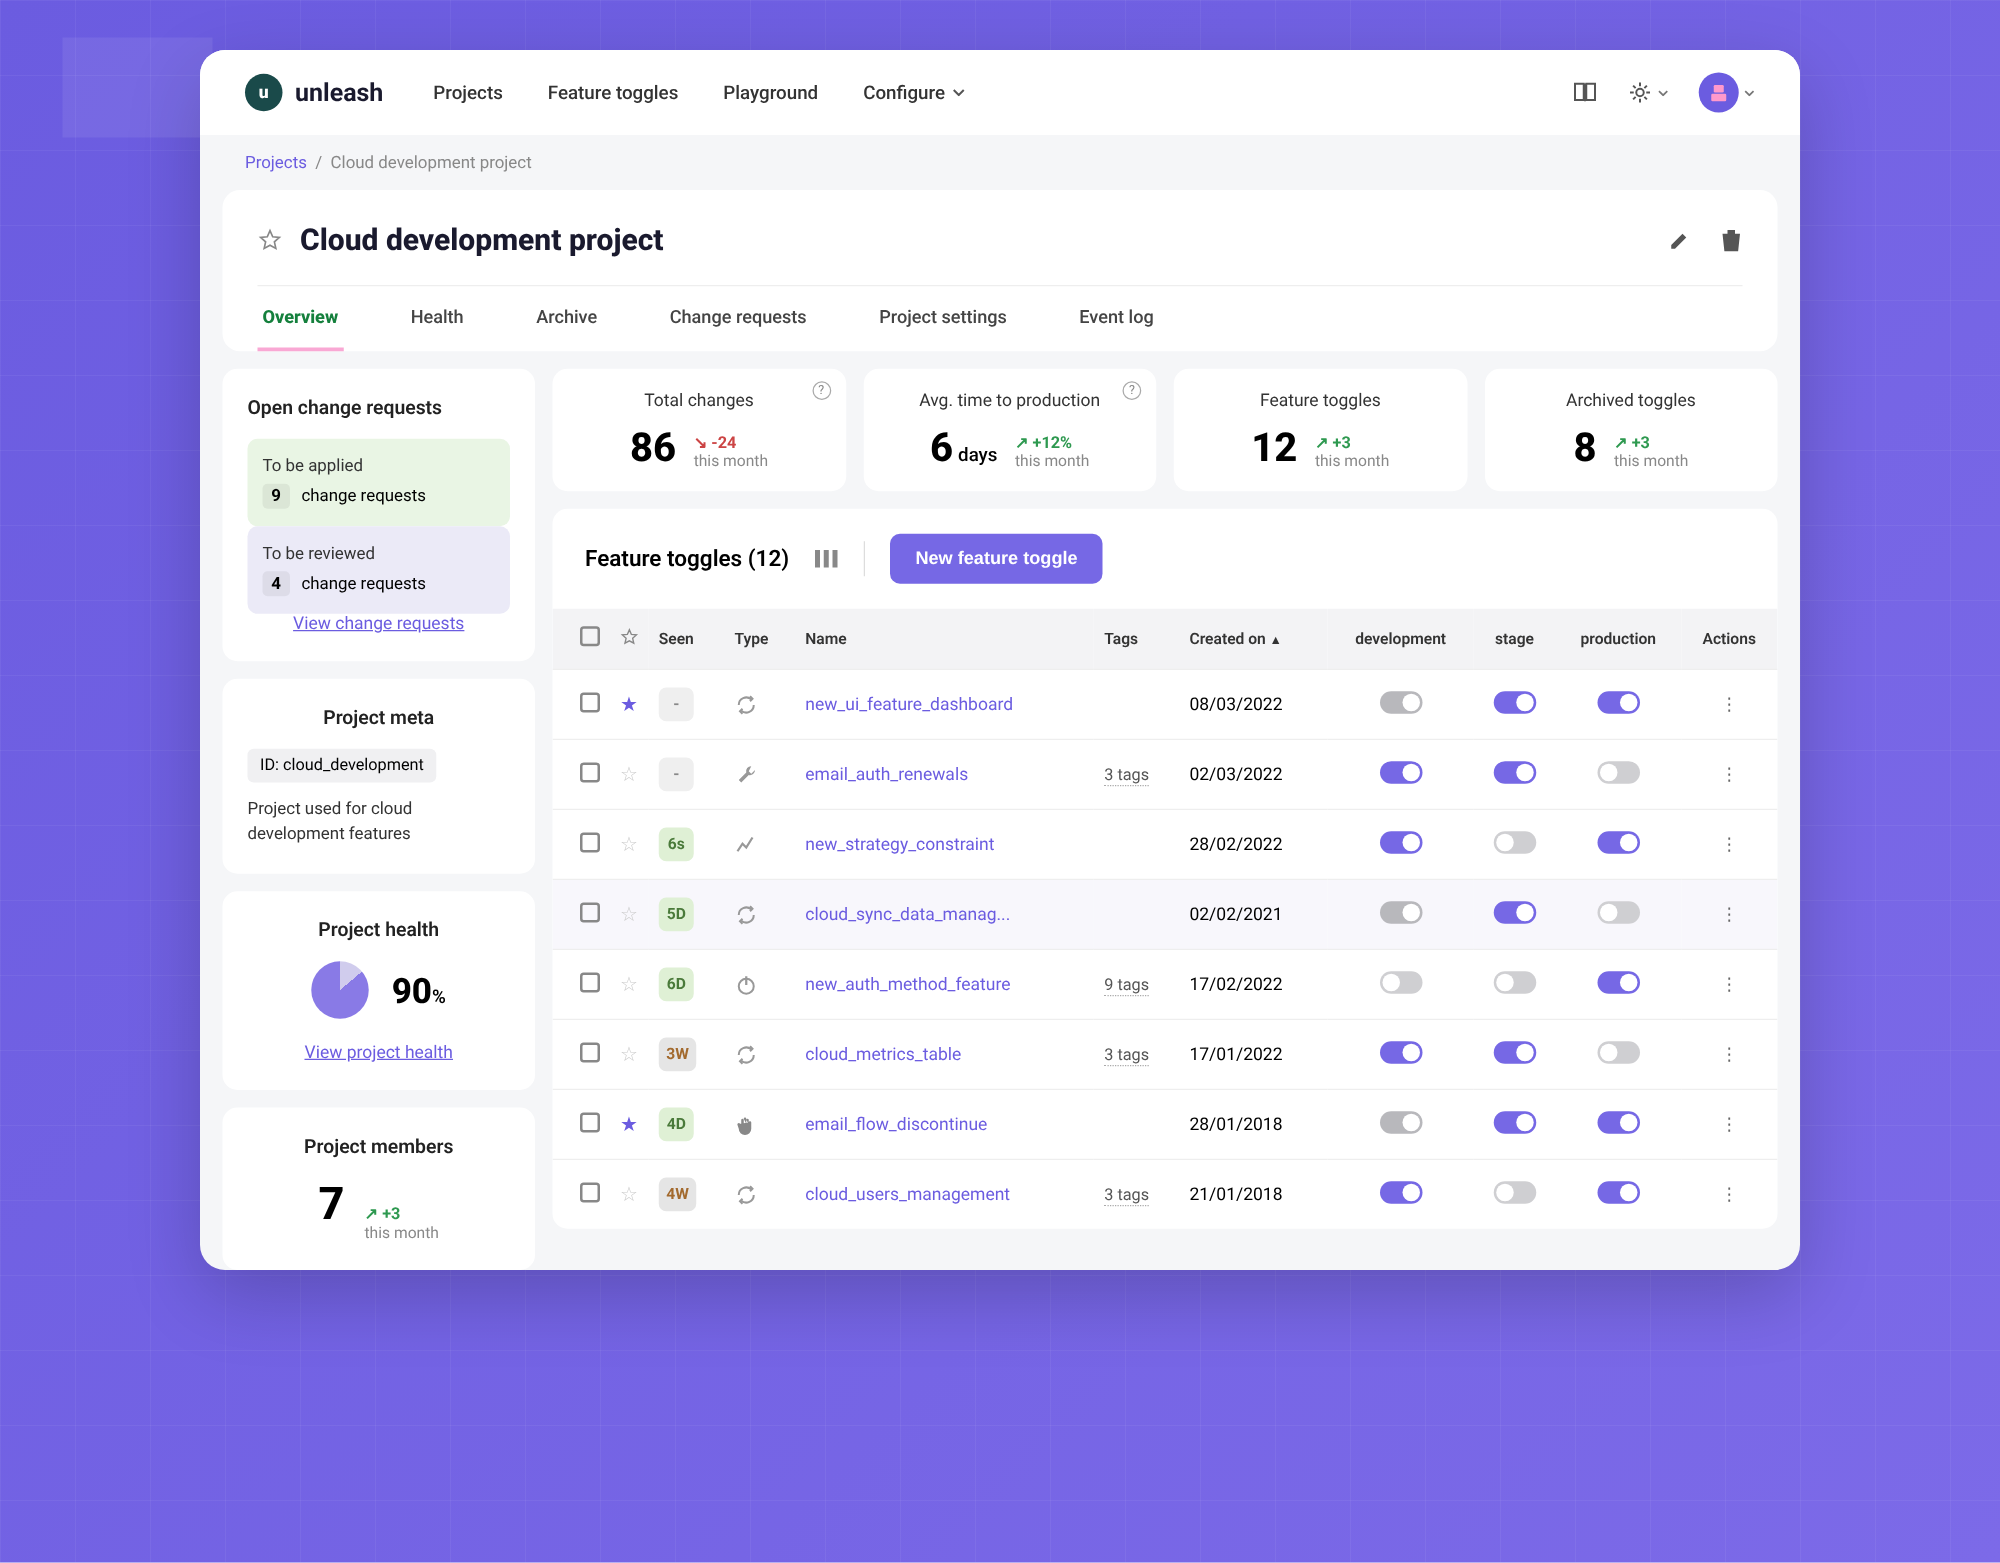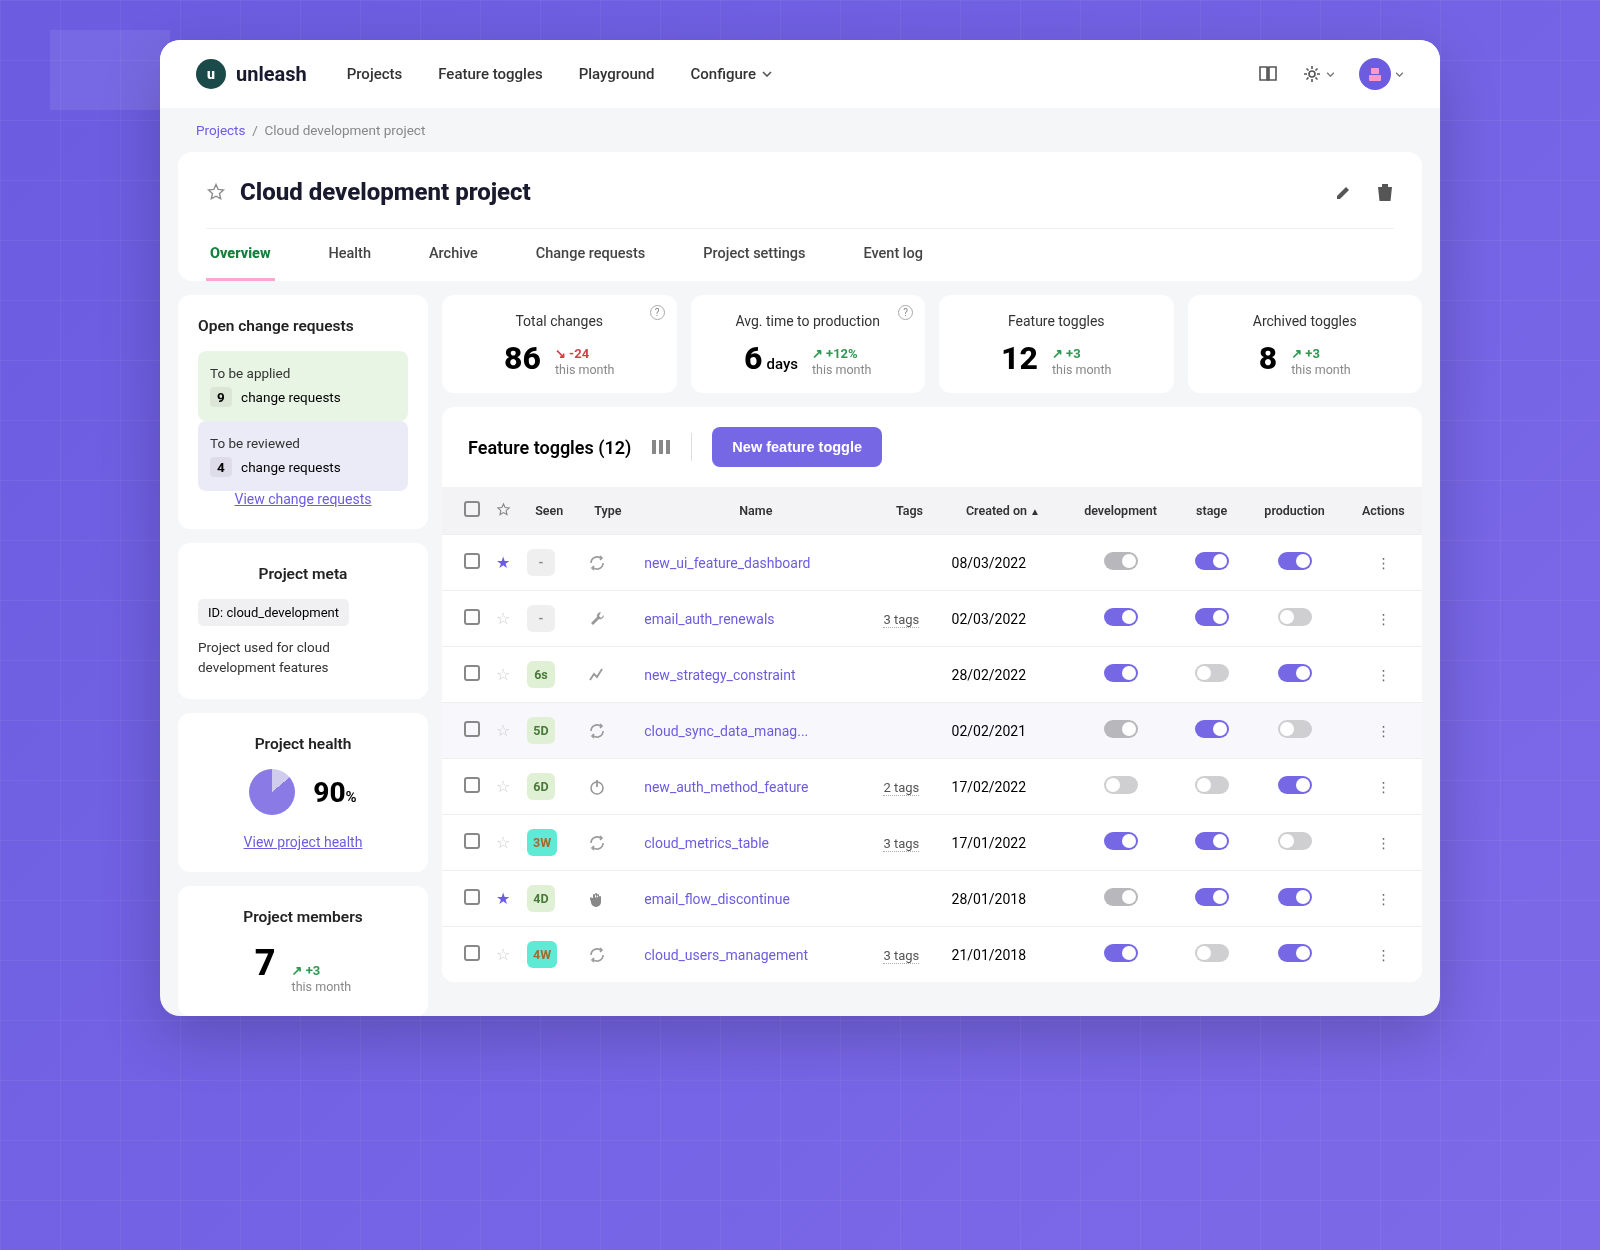--- a/index.html
+++ b/index.html
@@ -101,31 +101,31 @@
 .table-head { display: flex; align-items: center; padding: 20px 26px; gap: 20px; }
 .table-title { font-size: 18px; font-weight: 600; }
 .search { flex: 0 0 370px; margin-left: auto; position: relative; }
 .search input { width: 100%; border: 1.5px solid #ddd; border-radius: 999px; padding: 10px 16px 10px 40px; font-size: 14px; outline: none; }
 .search svg { position: absolute; left: 14px; top: 50%; transform: translateY(-50%); }
 .cols-ico { color: #888; cursor: pointer; }
 .divider { width: 1px; height: 28px; background: #ddd; }
 .new-btn { background: #7668e5; color: #fff; border: none; border-radius: 8px; padding: 12px 20px; font-size: 14.5px; font-weight: 600; cursor: pointer; }
 table { width: 100%; border-collapse: collapse; font-size: 14px; }
 thead { background: #f3f3f5; }
-th { text-align: center; padding: 14px 8px; font-size: 12.5px; font-weight: 600; color: #333; }
+th { text-align: left; padding: 14px 8px; font-size: 12.5px; font-weight: 600; color: #333; }
 th:first-child, td:first-child { padding-left: 22px; }
 td { padding: 14px 8px; border-top: 1px solid #eee; vertical-align: middle; }
 tr.hover { background: #f8f7fc; }
 .chk { width: 16px; height: 16px; border: 2px solid #888; border-radius: 3px; display: inline-block; cursor: pointer; }
 .star { color: #ccc; cursor: pointer; font-size: 16px; }
 .star.on { color: #6b5ce0; }
 .seen-badge { display: inline-block; min-width: 28px; text-align: center; padding: 6px 6px; border-radius: 6px; font-size: 12.5px; font-weight: 700; }
 .seen-none { background: #efefef; color: #888; }
 .seen-green { background: #dff0d5; color: #4a7a3a; }
-.seen-orange { background: #5eead4; color: #a36a2e; }
+.seen-orange { background: #e5e5e5; color: #a36a2e; }
 .type-ico { color: #888; display: flex; }
 .fname { color: #6b5ce0; cursor: pointer; max-width: 170px; white-space: nowrap; overflow: hidden; text-overflow: ellipsis; }
 .tag-link { color: #555; font-size: 13px; border-bottom: 1.5px dotted #aaa; cursor: pointer; }
 .toggle { width: 34px; height: 18px; border-radius: 999px; position: relative; display: inline-block; cursor: pointer; }
 .toggle::after { content: ''; position: absolute; width: 14px; height: 14px; border-radius: 50%; background: #fff; top: 2px; transition: none; }
 .toggle.on { background: #7668e5; } .toggle.on::after { right: 2px; }
 .toggle.off { background: #cfcfd2; } .toggle.off::after { left: 2px; }
 .toggle.gray-on { background: #b8b8bc; } .toggle.gray-on::after { right: 2px; }
 .actions { color: #666; cursor: pointer; text-align: center; }
 th.center, td.center { text-align: center; }
@@ -429,21 +429,21 @@
                   <span class="type-ico">
                     <svg width="18" height="18" viewBox="0 0 18 18">
                       <circle cx="9" cy="10" r="6" fill="none" stroke="#999" stroke-width="1.6"></circle>
                       <line x1="9" y1="2" x2="9" y2="9" stroke="#999" stroke-width="1.8"></line>
                     </svg>
                   </span>
                 </td>
     <td>
                   <div class="fname">new_auth_method_feature</div>
                 </td>
-    <td><span class="tag-link">2 tags</span></td>
+    <td><span class="tag-link">9 tags</span></td>
     <td>17/02/2022</td>
     <td class="center"><span class="toggle off"></span></td>
     <td class="center"><span class="toggle off"></span></td>
     <td class="center"><span class="toggle on"></span></td>
     <td class="center actions">⋮</td>
               </tr>
               <tr>
     <td><span class="chk"></span></td>
     <td><span class="star ">☆</span></td>
     <td><span class="seen-badge seen-orange">3W</span></td>

